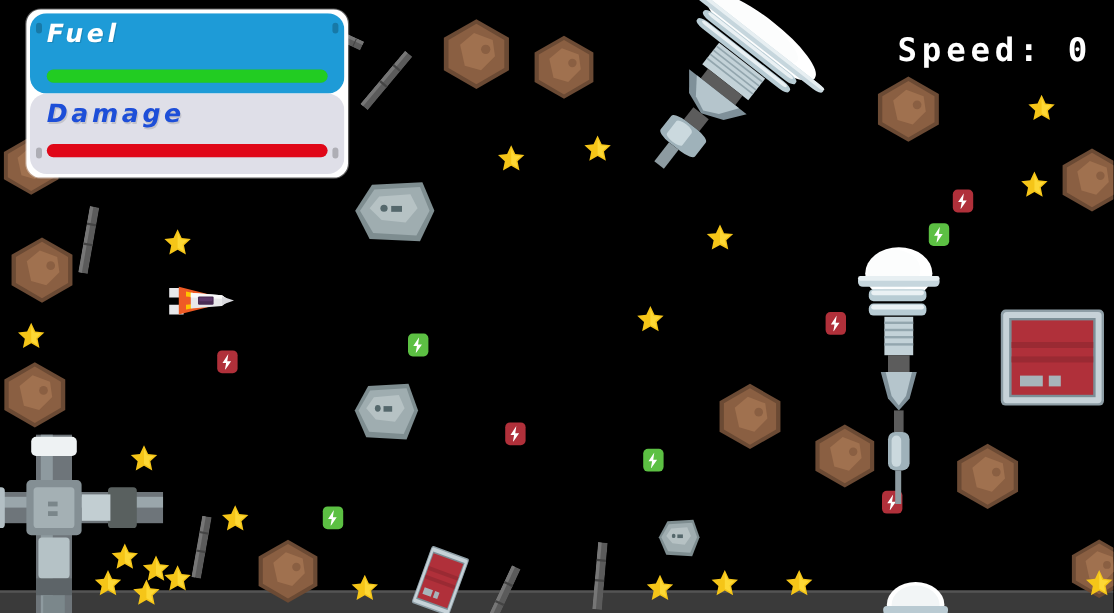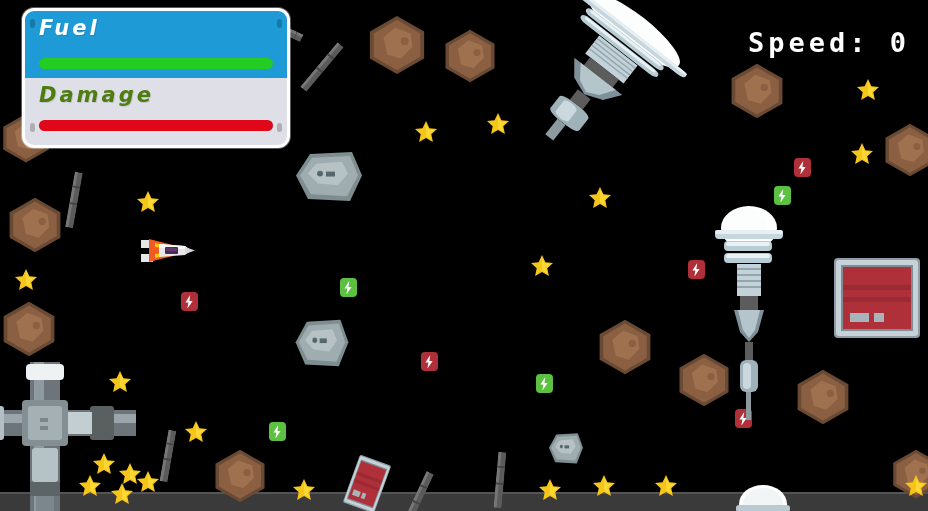--- a/index.html
+++ b/index.html
@@ -30,35 +30,36 @@
     background:#ffffff;
     border:3px solid #ffffff;
     overflow:hidden;
     box-shadow:0 0 0 1px rgba(255,255,255,.35);
     z-index:50;
   }
   .hud-sec{
     position:relative;
     height:50%;
     padding:6px 14px 0 14px;
+    border-radius:14px;
   }
   .hud-sec.fuel{ background:#1e9bd7; }
   .hud-sec.damage{ background:#dfdfe8; }
   .hud-label{
     font-family:"DejaVu Sans", sans-serif;
     font-size:21px;
     font-weight:bold;
     font-style:italic;
     letter-spacing:3px;
     color:#ffffff;
     text-shadow:1px 1px 0 rgba(0,0,0,.12);
     line-height:1.05;
     white-space:nowrap;
   }
-  .hud-sec.damage .hud-label{ color:#4d7c0f; }
+  .hud-sec.damage .hud-label{ color:#1d4ed8; }
   .bar-track{
     position:absolute;
     left:14px; right:14px;
     height:11px;
     border-radius:6px;
     background:rgba(0,0,0,.07);
   }
   .bar-fill{
     height:100%;
     border-radius:6px;

